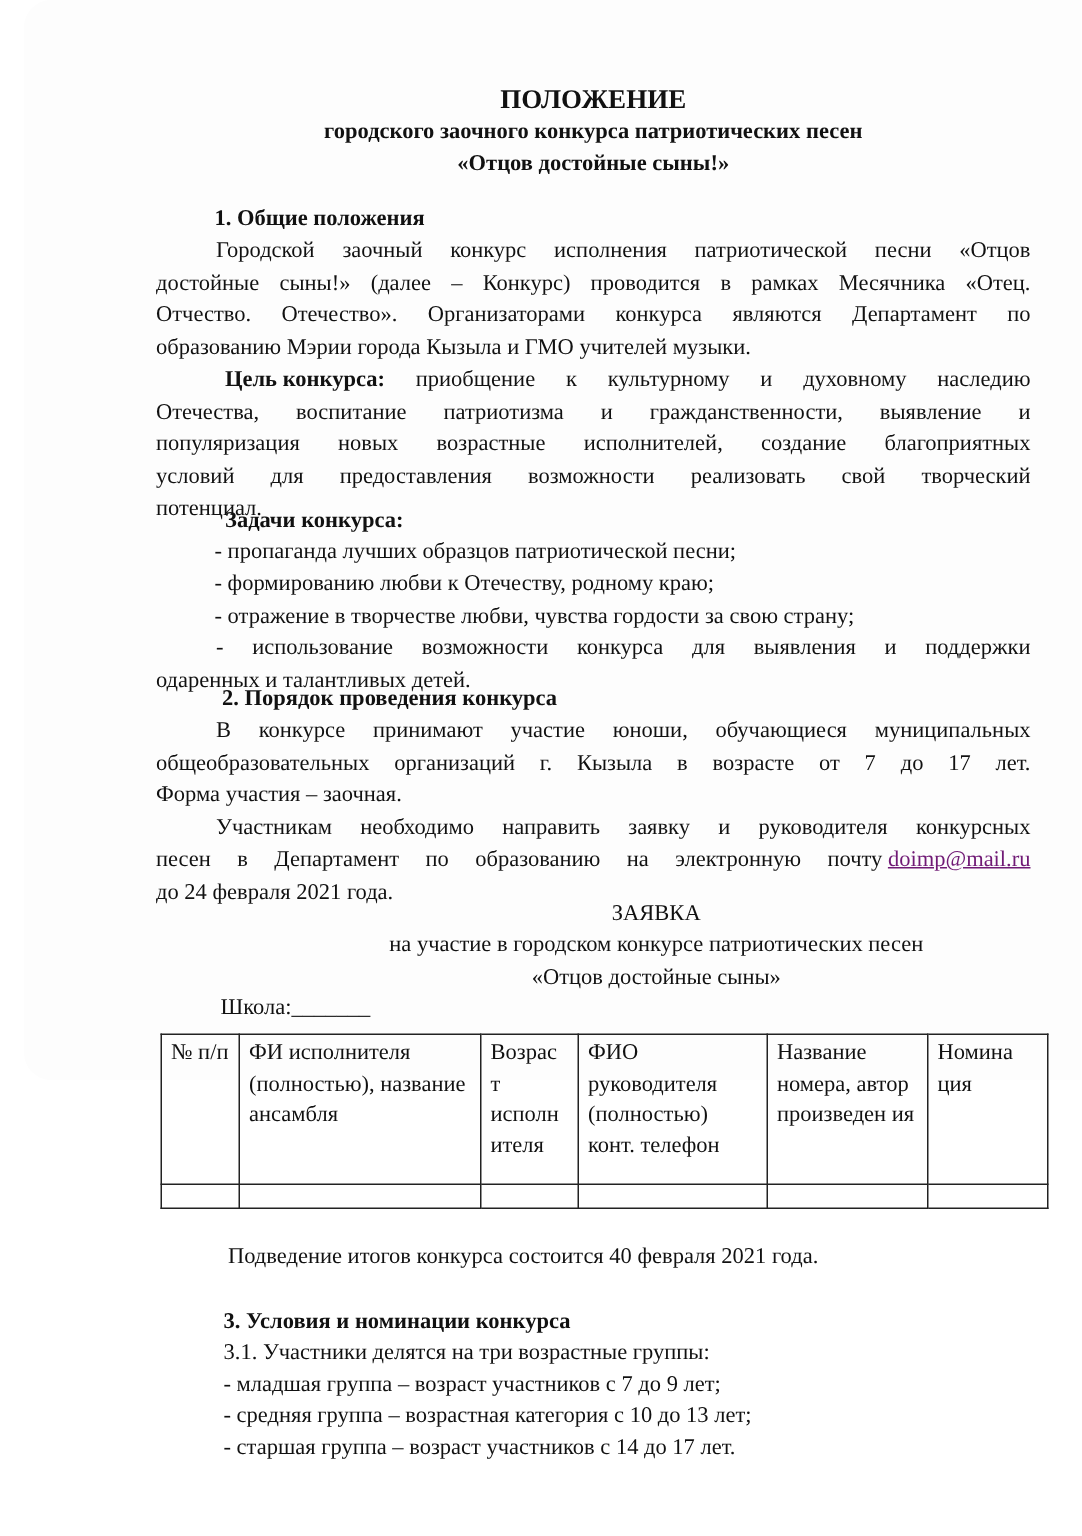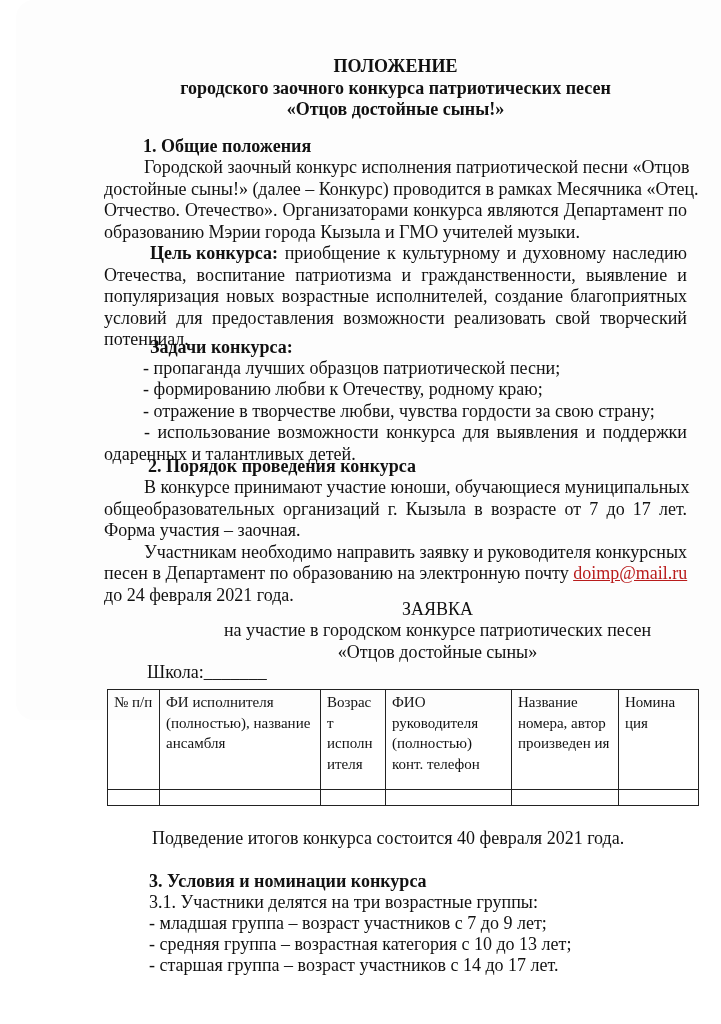--- a/index.html
+++ b/index.html
@@ -1,26 +1,26 @@
 <!DOCTYPE html>
 <html><head>
   <meta charset="utf-8">
   <style>
     html, body { margin: 0; padding: 0; background: #ffffff; }
     body { width: 721px; height: 1024px; position: relative; overflow: hidden;
       font-family: "Liberation Serif", "DejaVu Serif", serif; color: #111; }
     .page { position: absolute; left: 16px; top: 0; width: 721px; height: 720px; background: #fdfdfd; border-radius: 18px; }
-    .ln { position: absolute; left: 88px; width: 583px; font-size: 18px; line-height: 21.5px; white-space: nowrap; }
+    .ln { position: absolute; left: 88px; width: 583px; font-size: 15px; line-height: 21.5px; white-space: nowrap; }
     .just { text-align: justify; text-align-last: justify; }
     .center { text-align: center; left: 88px; width: 583px; }
     .b { font-weight: bold; }
     .ind { padding-left: 40px; box-sizing: border-box; }
     .ind2 { padding-left: 46px; box-sizing: border-box; }
     .title { font-size: 18px; }
-    a.mail { color: #b91c1c; text-decoration: underline; }
+    a.mail { color: #701a75; text-decoration: underline; }
     table.app { position: absolute; left: 91px; top: 689px; border-collapse: collapse; font-size: 15px; line-height: 20.5px; }
     table.app td { border: 1.2px solid #222; vertical-align: top; padding: 2px 5px 0 6px; }
     table.app tr.head td { height: 97px; }
     table.app tr.empty td { height: 15px; padding: 0; }
   </style>
 </head>
 <body>
 
 <div class="page">
 

